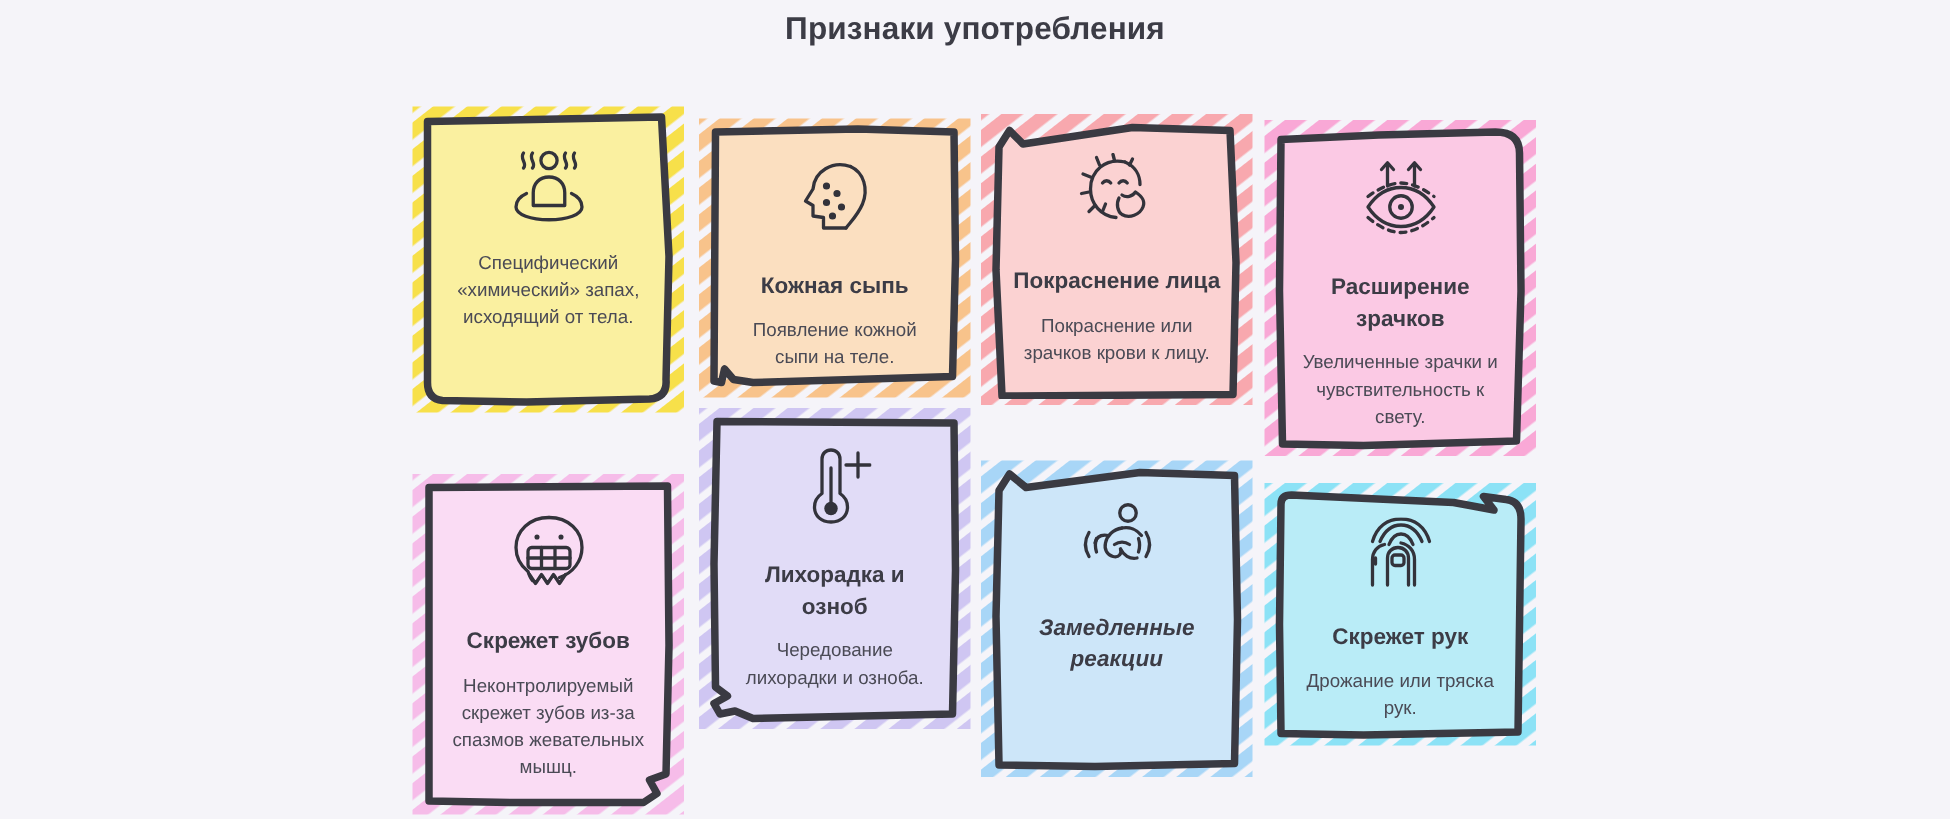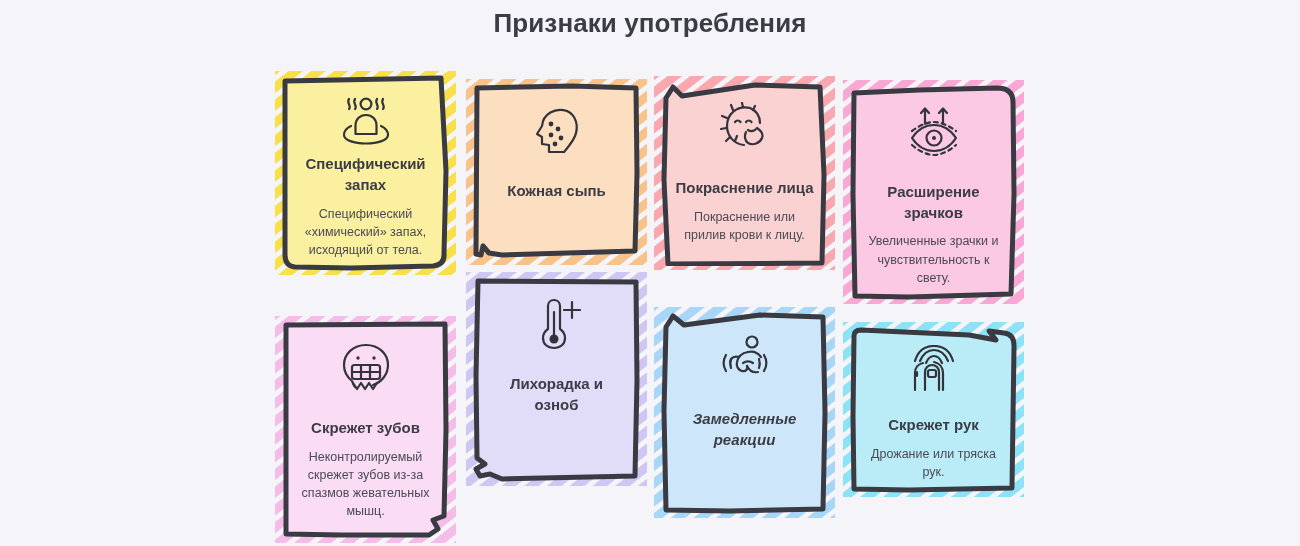--- a/index.html
+++ b/index.html
@@ -14,21 +14,21 @@
     overflow: hidden;
     position: relative;
   }
 
   #page-title {
     position: absolute;
     top: 8px;
     left: 0;
     width: 1300px;
     text-align: center;
-    font-size: 26px;
+    font-size: 21px;
     font-weight: bold;
     color: #3c3c46;
     letter-spacing: 0.1px;
   }
 
   #board {
     position: absolute;
     left: 0;
     top: 0;
     width: 1300px;
@@ -129,21 +129,20 @@
         <svg width="56" height="52" viewBox="0 0 56 52" fill="none" stroke="#33333b" stroke-width="2.2" stroke-linecap="round" stroke-linejoin="round">
           <path d="M11,16 C14,13 8,10 11,6"></path>
           <path d="M17,16 C20,13 14,10 17,6"></path>
           <path d="M39,16 C42,13 36,10 39,6"></path>
           <path d="M45,16 C48,13 42,10 45,6"></path>
           <circle cx="28" cy="11" r="5.4"></circle>
           <path d="M28,22 C21.5,22 17.5,26.5 17.5,32.5 L17.5,41 L38.5,41 L38.5,32.5 C38.5,26.5 34.5,22 28,22 Z"></path>
           <path d="M13,33 C8.5,35 6,38.5 6,42 C6,47 15.8,50.5 28,50.5 C40.2,50.5 50,47 50,42 C50,38.5 47.5,35 43,33"></path>
         </svg>
       </div>
-      <div class="c-title">Специфический запах</div>
       <div class="c-desc">Специфический «химический» запах, исходящий от тела.</div>
     </div>
   </div>
 
   <div class="card" id="card-1">
     <svg class="hatch" viewBox="0 0 189 194" preserveAspectRatio="none">
       <defs>
         <pattern id="hp1" width="14" height="14" patternTransform="rotate(-38)" patternUnits="userSpaceOnUse">
           <rect width="14" height="14" fill="#f8c38b"></rect>
           <rect width="14" height="5" y="9" fill="#f5f4f9"></rect>
@@ -160,20 +159,21 @@
           <path d="M36,7 C24,3 12,10 11,22 L6,30 L11,33 L11,40 L18,41 L18,48 L33,48"></path>
           <path d="M36,7 C45,11 48,22 44,32 C41,39 37,43 33,48"></path>
           <circle cx="20" cy="20" r="1.3" fill="#33333b"></circle>
           <circle cx="27" cy="25" r="1.3" fill="#33333b"></circle>
           <circle cx="20" cy="31" r="1.3" fill="#33333b"></circle>
           <circle cx="30" cy="34" r="1.3" fill="#33333b"></circle>
           <circle cx="24" cy="40" r="1.3" fill="#33333b"></circle>
         </svg>
       </div>
       <div class="c-title">Кожная сыпь</div>
+      <div class="c-desc">Появление кожной сыпи на теле.</div>
     </div>
   </div>
 
   <div class="card" id="card-2">
     <svg class="hatch" viewBox="0 0 189 202" preserveAspectRatio="none">
       <defs>
         <pattern id="hp2" width="14" height="14" patternTransform="rotate(-38)" patternUnits="userSpaceOnUse">
           <rect width="14" height="14" fill="#f8a8ae"></rect>
           <rect width="14" height="5" y="9" fill="#f5f4f9"></rect>
         </pattern>
@@ -194,21 +194,21 @@
           <path d="M8,16 L3,14"></path>
             <path d="M7,26 L2,27"></path>
             <path d="M11,35 L7,39"></path>
           <path d="M18,34 L16,39"></path>
           <path d="M16,20 C17.5,18 20,18 21.5,20"></path>
           <path d="M27,20 C28.5,18 31,18 32.5,20"></path>
           <path d="M29,28 C32,30 36,29 38,26 C41,28 45,31 43,36 C41,41 34,44 29,41 C26,39 25,34 27,30"></path>
         </svg>
       </div>
       <div class="c-title">Покраснение лица</div>
-      <div class="c-desc">Покраснение или прилив крови к лицу.</div>
+      <div class="c-desc">Покраснение или зрачков крови к лицу.</div>
     </div>
   </div>
 
   <div class="card" id="card-3">
     <svg class="hatch" viewBox="0 0 189 232" preserveAspectRatio="none">
       <defs>
         <pattern id="hp3" width="14" height="14" patternTransform="rotate(-38)" patternUnits="userSpaceOnUse">
           <rect width="14" height="14" fill="#f9a8d6"></rect>
           <rect width="14" height="5" y="9" fill="#f5f4f9"></rect>
         </pattern>
@@ -286,20 +286,21 @@
       <div class="icon-wrap">
         <svg width="48" height="54" viewBox="0 0 48 54" fill="none" stroke="#33333b" stroke-width="2.2" stroke-linecap="round" stroke-linejoin="round">
           <path d="M15,33 L15,10 C15,6.5 17.5,4 21,4 C24.5,4 27,6.5 27,10 L27,33 C30,35 32,38.5 32,42 C32,48 27.5,52 21,52 C14.5,52 10,48 10,42 C10,38.5 12,35 15,33 Z"></path>
           <path d="M21,16 L21,40"></path>
           <circle cx="21" cy="43" r="4.5" fill="#33333b" stroke="none"></circle>
           <path d="M39,6 L39,22"></path>
           <path d="M31,14 L47,14"></path>
         </svg>
       </div>
       <div class="c-title">Лихорадка и озноб</div>
+      <div class="c-desc">Чередование лихорадки и озноба.</div>
     </div>
   </div>
 
   <div class="card" id="card-6">
     <svg class="hatch" viewBox="0 0 189 219" preserveAspectRatio="none">
       <defs>
         <pattern id="hp6" width="14" height="14" patternTransform="rotate(-38)" patternUnits="userSpaceOnUse">
           <rect width="14" height="14" fill="#a8d6f7"></rect>
           <rect width="14" height="5" y="9" fill="#f5f4f9"></rect>
         </pattern>

